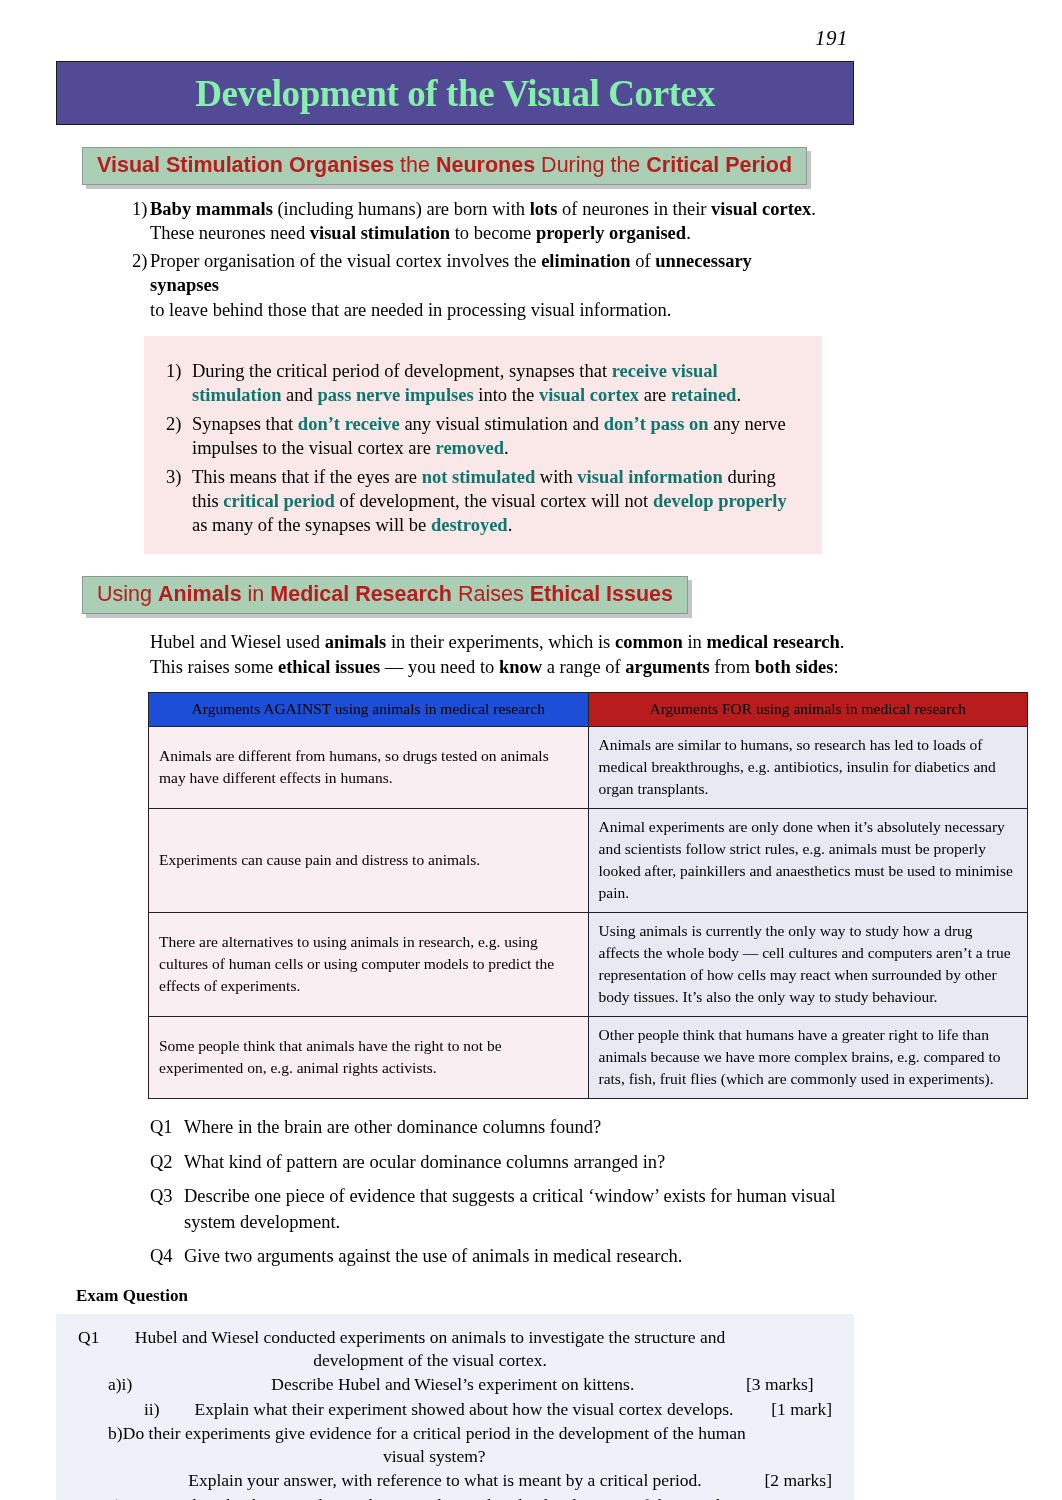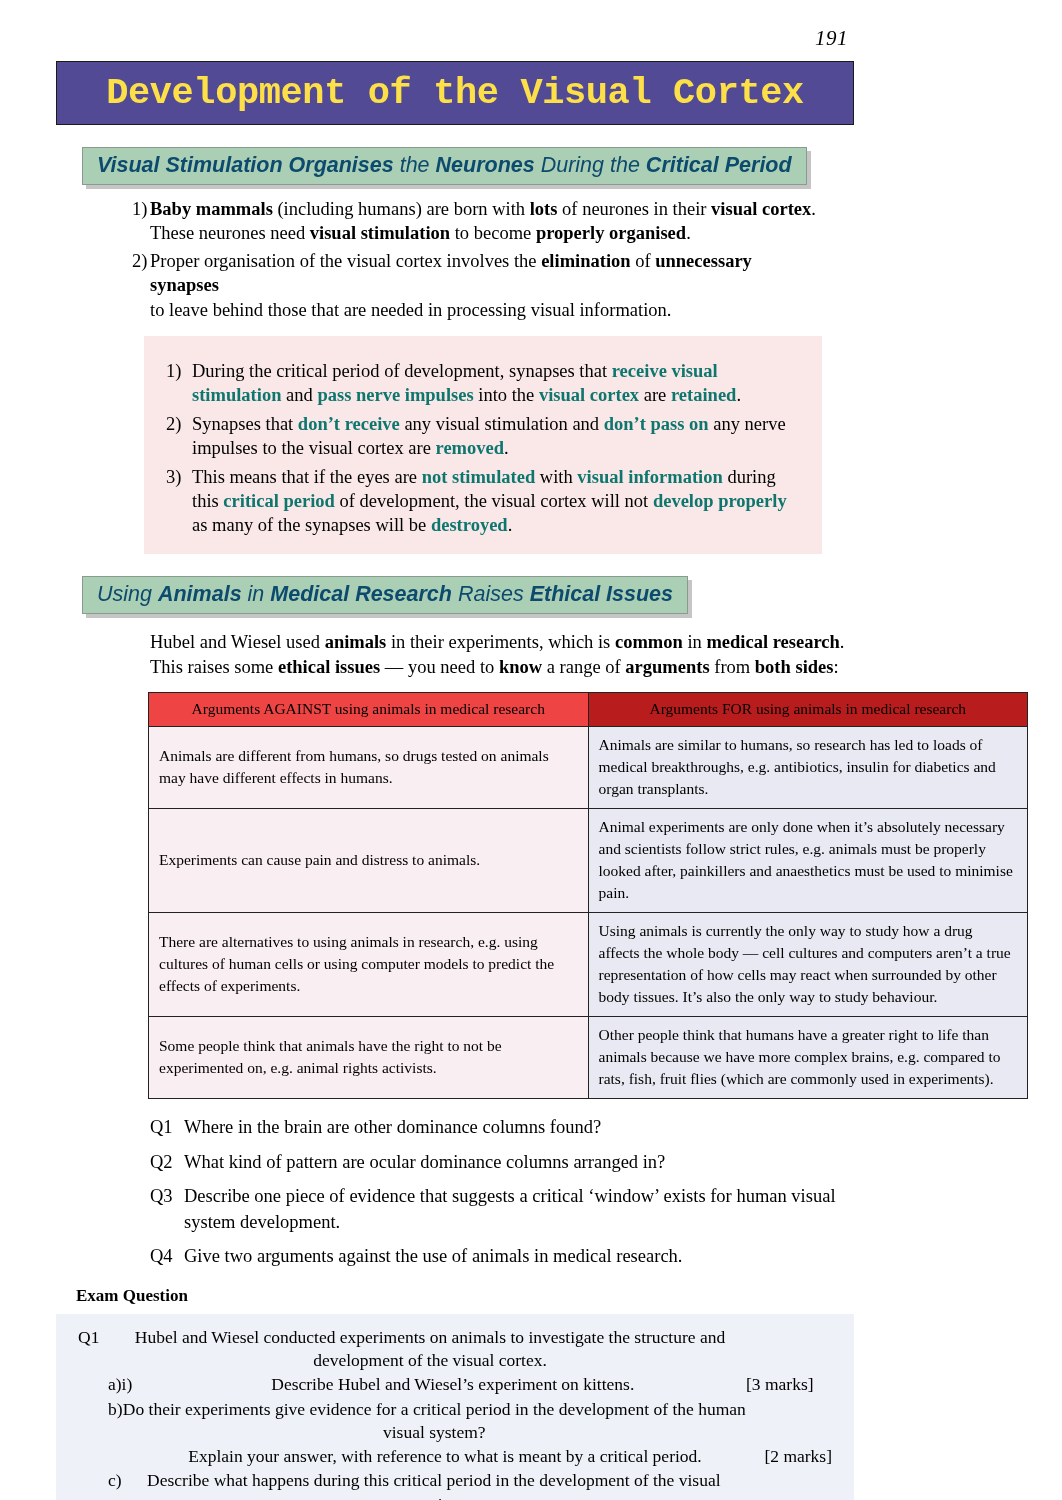--- a/index.html
+++ b/index.html
@@ -30,40 +30,39 @@
     margin-top: 10px;
     background: #524a94;
     border: 1.5px solid #1a1a1a;
     height: 64px;
     display: flex;
     align-items: center;
     justify-content: center;
   }
   .title-banner h1 {
     margin: 0;
-    color: #fde047;
+    color: #86efac;
     font-size: 37px;
     font-weight: bold;
     letter-spacing: -0.4px;
-    font-family: Liberation Mono, monospace;
+    font-family: Liberation Serif, serif;
   }
 
   
   .green-head {
     display: inline-block;
     background: #aacfb4;
     border: 1.2px solid #8a9a8f;
     box-shadow: 4px 4px 0 rgba(150,150,150,0.55);
     padding: 5px 14px 6px 14px;
     margin: 22px 0 0 26px;
   }
   .green-head .ht {
     font-size: 21.5px;
-    font-style: italic;
-    color: #0c4a6e;
+    color: #b91c1c;
     white-space: nowrap;
     font-family: "Liberation Sans", sans-serif;
   }
   .green-head .b { font-weight: bold; }
 
   
   .num-list { margin: 12px 0 0 0; padding: 0; list-style: none; }
   .num-list li {
     display: flex;
     font-family: "Liberation Serif", serif;
@@ -106,21 +105,21 @@
     border: 1.6px solid #222;
     padding: 7px 10px 8px 10px;
     vertical-align: middle;
     font-family: "Liberation Serif", serif;
     font-size: 15.5px;
     line-height: 1.42;
     text-align: left;
     font-weight: normal;
   }
   table.args th { text-align: center; font-size: 15.5px; padding: 5px 6px 6px 6px; }
-  th.h-against { background: #ef4444; }
+  th.h-against { background: #1d4ed8; }
   th.h-for     { background: #b91c1c; }
   td.c-against { background: #f9eef2; width: 405px; }
   td.c-for     { background: #e9e9f3; }
 
   
   .pq-badge {
     display: inline-block;
     background: #e8a68a;
     border: 1.6px solid #8d2d16;
     box-shadow: 4px 4px 0 rgba(150,150,150,0.55);
@@ -273,20 +272,26 @@
         <span class="body">Hubel and Wiesel conducted experiments on animals to investigate the structure and development of the visual cortex.</span>
         <span class="marks" style="text-align: right;"></span>
       </div>
       <div class="exam-row">
         <span style="flex: 0 0 36px; padding-left: 30px;">a)</span>
         <span style="flex: 0 0 38px;">i)</span>
         <span class="body">Describe Hubel and Wiesel’s experiment on kittens.</span>
         <span class="marks" style="">[3 marks]</span>
       </div>
       <div class="exam-row">
+        <span style="flex: 0 0 66px;"></span>
+        <span style="flex: 0 0 38px;">ii)</span>
+        <span class="body">Explain what their experiment showed about how the visual cortex develops.</span>
+        <span class="marks" style="text-align: right;">[1 mark]</span>
+      </div>
+      <div class="exam-row">
         <span style="flex: 0 0 36px; padding-left: 30px;">b)</span>
         <span style="flex: 0 0 0px;"></span>
         <span class="body">Do their experiments give evidence for a critical period in the development of the human visual system?</span>
         <span class="marks" style="text-align: right;"></span>
       </div>
       <div class="exam-row">
         <span style="flex: 0 0 66px;"></span>
         <span style="flex: 0 0 0px;"></span>
         <span class="body">Explain your answer, with reference to what is meant by a critical period.</span>
         <span class="marks" style="text-align: right;">[2 marks]</span>

